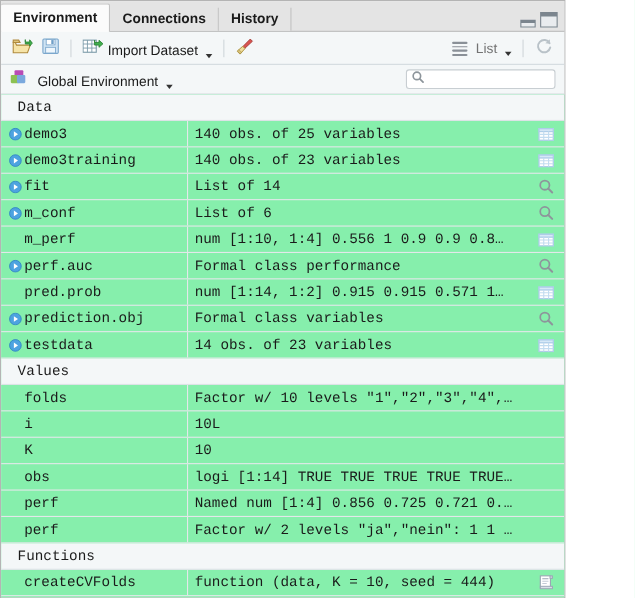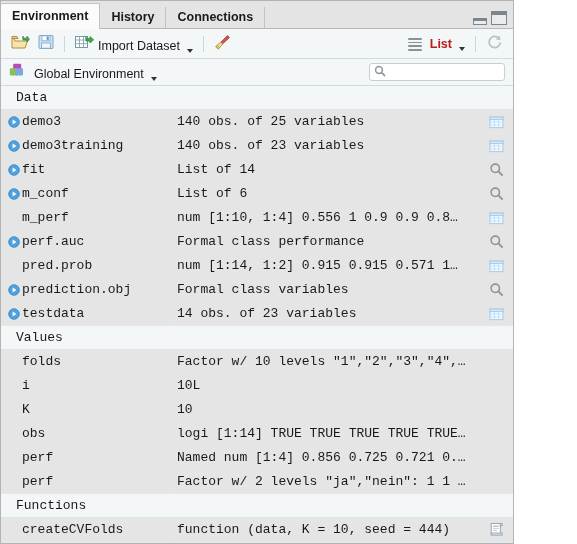--- a/index.html
+++ b/index.html
@@ -135,22 +135,21 @@
     margin-right: 4px;
   }
   .hamburger i {
     display: block;
     height: 1.6px;
     background: #8a9097;
     border-radius: 1px;
   }
   .list-label {
     font-size: 12.5px;
-    color: #b91c1c;
-    font-weight: bold;
+    color: #737373;
   }
 
   
   .envbar {
     height: 26px;
     background: #f4f7f8;
     border-bottom: 1px solid #d3dade;
     display: flex;
     align-items: center;
     padding: 0 8px;
@@ -181,21 +180,21 @@
     font-family: "Liberation Sans", sans-serif;
     width: 100%;
     color: #333;
     padding: 0 0 0 3px;
   }
 
   
   .grid {
     flex: 1;
     overflow: hidden;
-    background: #e5e5e5;
+    background: #86efac;
     font-family: "Liberation Mono", monospace;
     font-size: 13px;
   }
   .row {
     display: flex;
     height: 24px;
     box-sizing: border-box;
     border-bottom: 1px solid #e3e8ea;
     align-items: center;
   }
@@ -268,24 +267,24 @@
 </head>
 <body>
 
 <div id="app">
 
   <div class="tabbar">
     <div class="tab active">
       <span>Environment</span>
     </div>
     <div class="tab">
+      <span>Connections</span>
+    </div>
+    <div class="tab">
       <span>History</span>
-    </div>
-    <div class="tab">
-      <span>Connections</span>
     </div>
     <div class="tabbar-fill"></div>
 
     <div class="wincontrols">
       <div class="win-min"></div>
       <div class="win-max"></div>
     </div>
   </div>
 
   <div class="toolbar">

